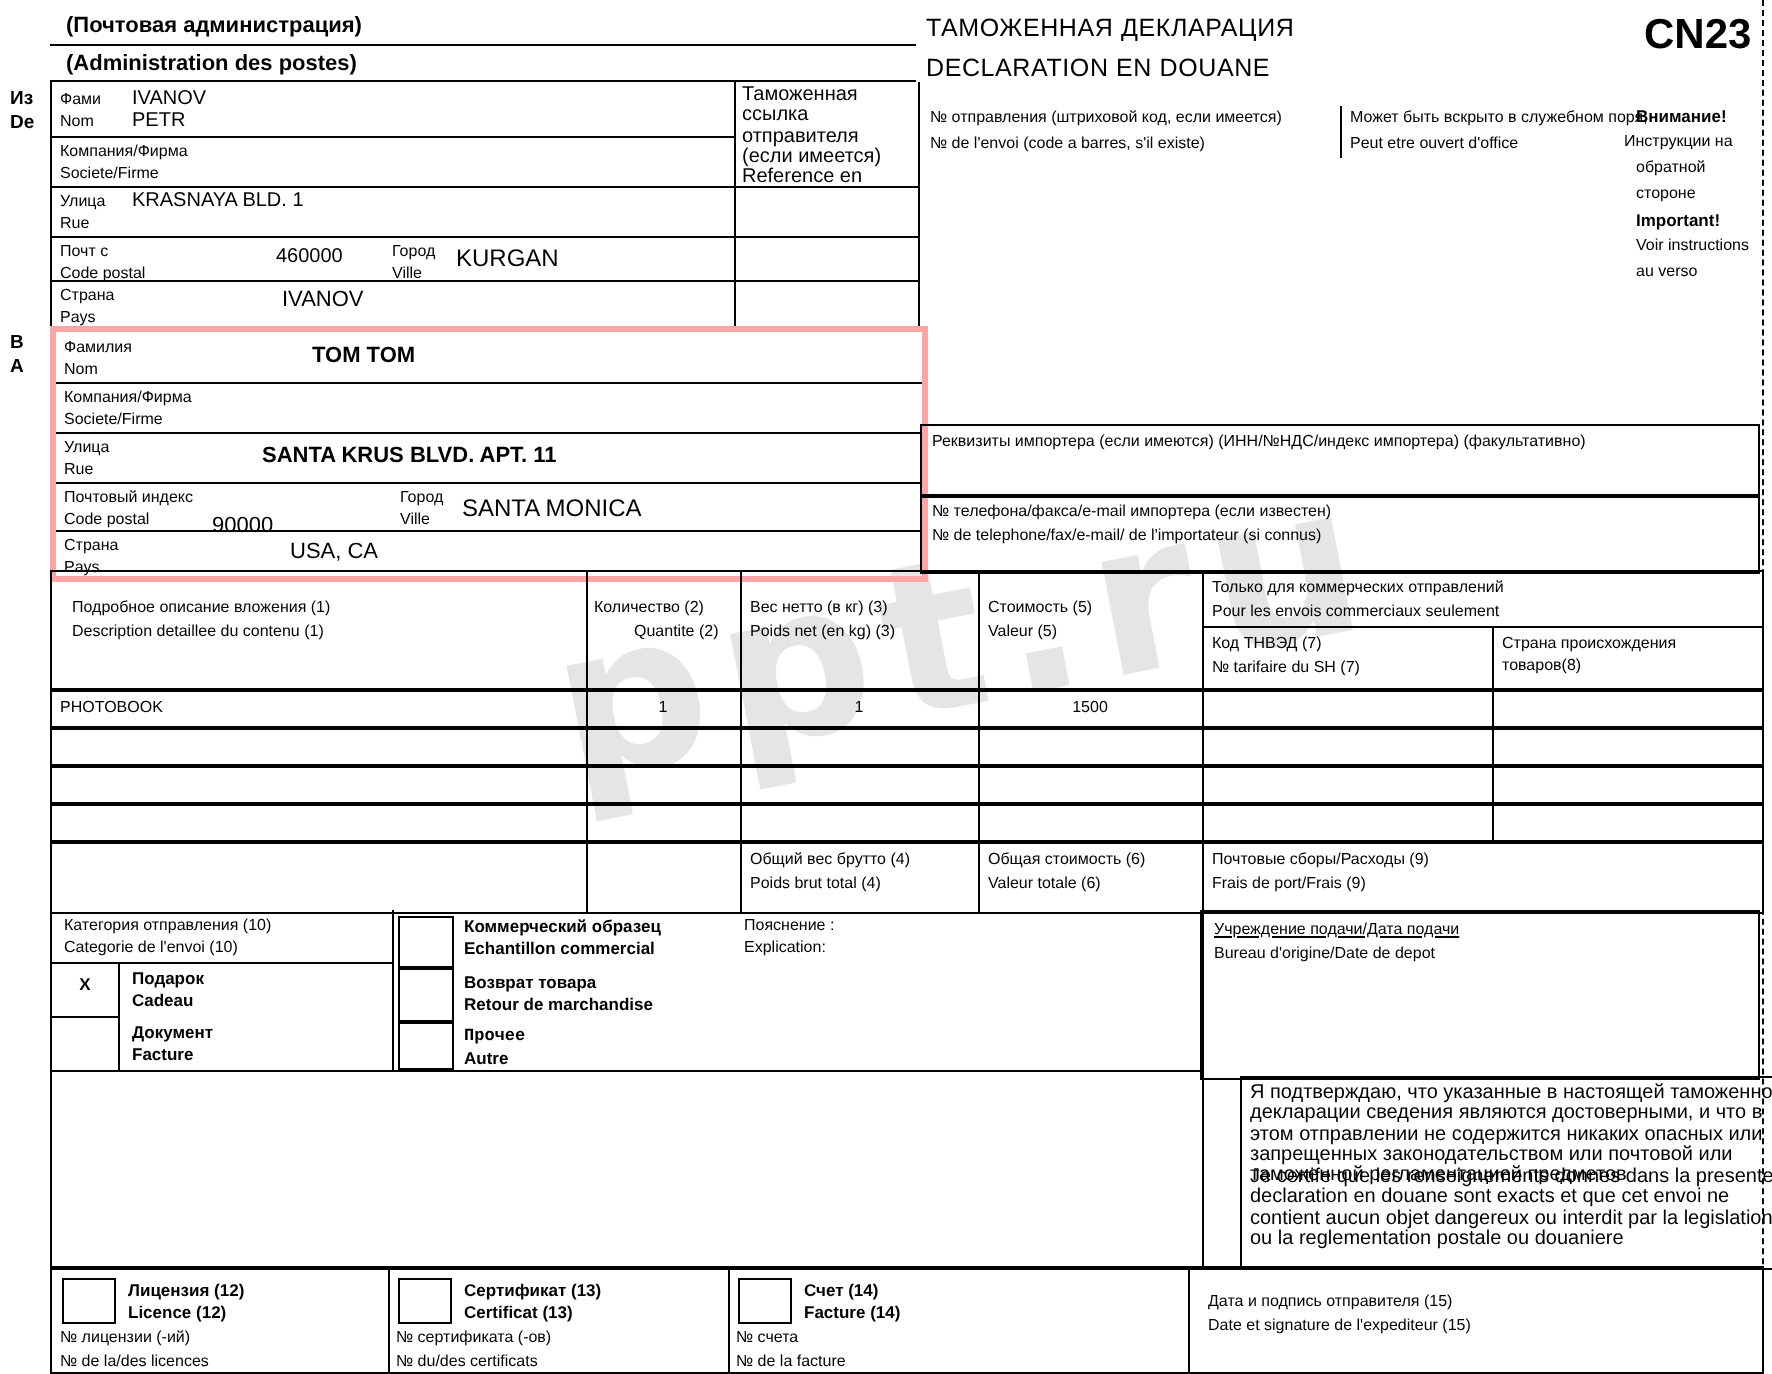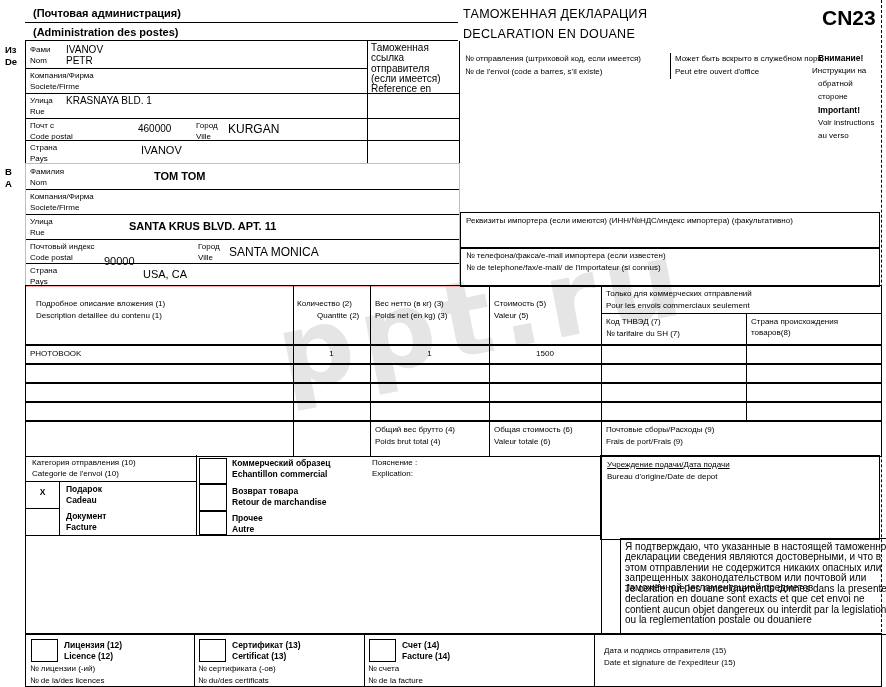--- a/index.html
+++ b/index.html
@@ -90,21 +90,21 @@
     <span class="a v12" style="left:202px;top:81px;">KURGAN</span>
 
     <span class="a l" style="left:4px;top:102px;">Страна</span>
     <span class="a l" style="left:4px;top:113px;">Pays</span>
     <span class="a v" style="left:115px;top:103px;">IVANOV</span>
   </div>
 
   <span class="a tag" style="left:5px;top:166px;">В</span>
   <span class="a tag" style="left:5px;top:178px;">A</span>
 
-  <div class="a" style="left:25px;top:163px;width:433px;height:122px;border:1px solid #fca5a5;">
+  <div class="a" style="left:25px;top:163px;width:433px;height:122px;border:3px solid #fca5a5;">
     <div class="a hln" style="left:0;top:25px;width:433px;"></div>
     <div class="a hln" style="left:0;top:50px;width:433px;"></div>
     <div class="a hln" style="left:0;top:75px;width:433px;"></div>
     <div class="a hln" style="left:0;top:99px;width:433px;"></div>
 
     <span class="a l" style="left:4px;top:3px;">Фамилия</span>
     <span class="a l" style="left:4px;top:14px;">Nom</span>
     <span class="a v vb" style="left:128px;top:6px;">TOM TOM</span>
 
     <span class="a l" style="left:4px;top:28px;">Компания/Фирма</span>
@@ -205,21 +205,21 @@
     <span class="a lb" style="left:40px;top:56px;">Документ</span>
     <span class="a lb" style="left:40px;top:67px;">Facture</span>
 
     <div class="a chk" style="left:173px;top:3px;width:26px;height:24px;"></div>
     <div class="a chk" style="left:173px;top:29px;width:26px;height:25px;"></div>
     <div class="a chk" style="left:173px;top:56px;width:26px;height:22px;"></div>
     <span class="a lb" style="left:206px;top:3px;">Коммерческий образец</span>
     <span class="a lb" style="left:206px;top:14px;">Echantillon commercial</span>
     <span class="a lb" style="left:206px;top:31px;">Возврат товара</span>
     <span class="a lb" style="left:206px;top:42px;">Retour de marchandise</span>
-    <span class="a lb" style="left:206px;top:58px;">Прочее</span>
+    <span class="a lb" style="left:206px;top:58px;font-family:Liberation Mono, monospace;">Прочее</span>
     <span class="a lb" style="left:206px;top:69px;">Autre</span>
 
     <span class="a l" style="left:346px;top:3px;">Пояснение :</span>
     <span class="a l" style="left:346px;top:14px;">Explication:</span>
   </div>
 
   <div class="a" style="left:25px;top:535px;width:575px;height:98px;border:1px solid #000;border-top:none;">
   </div>
 
   <div class="a bx" style="left:600px;top:455px;width:278px;height:83px;">

